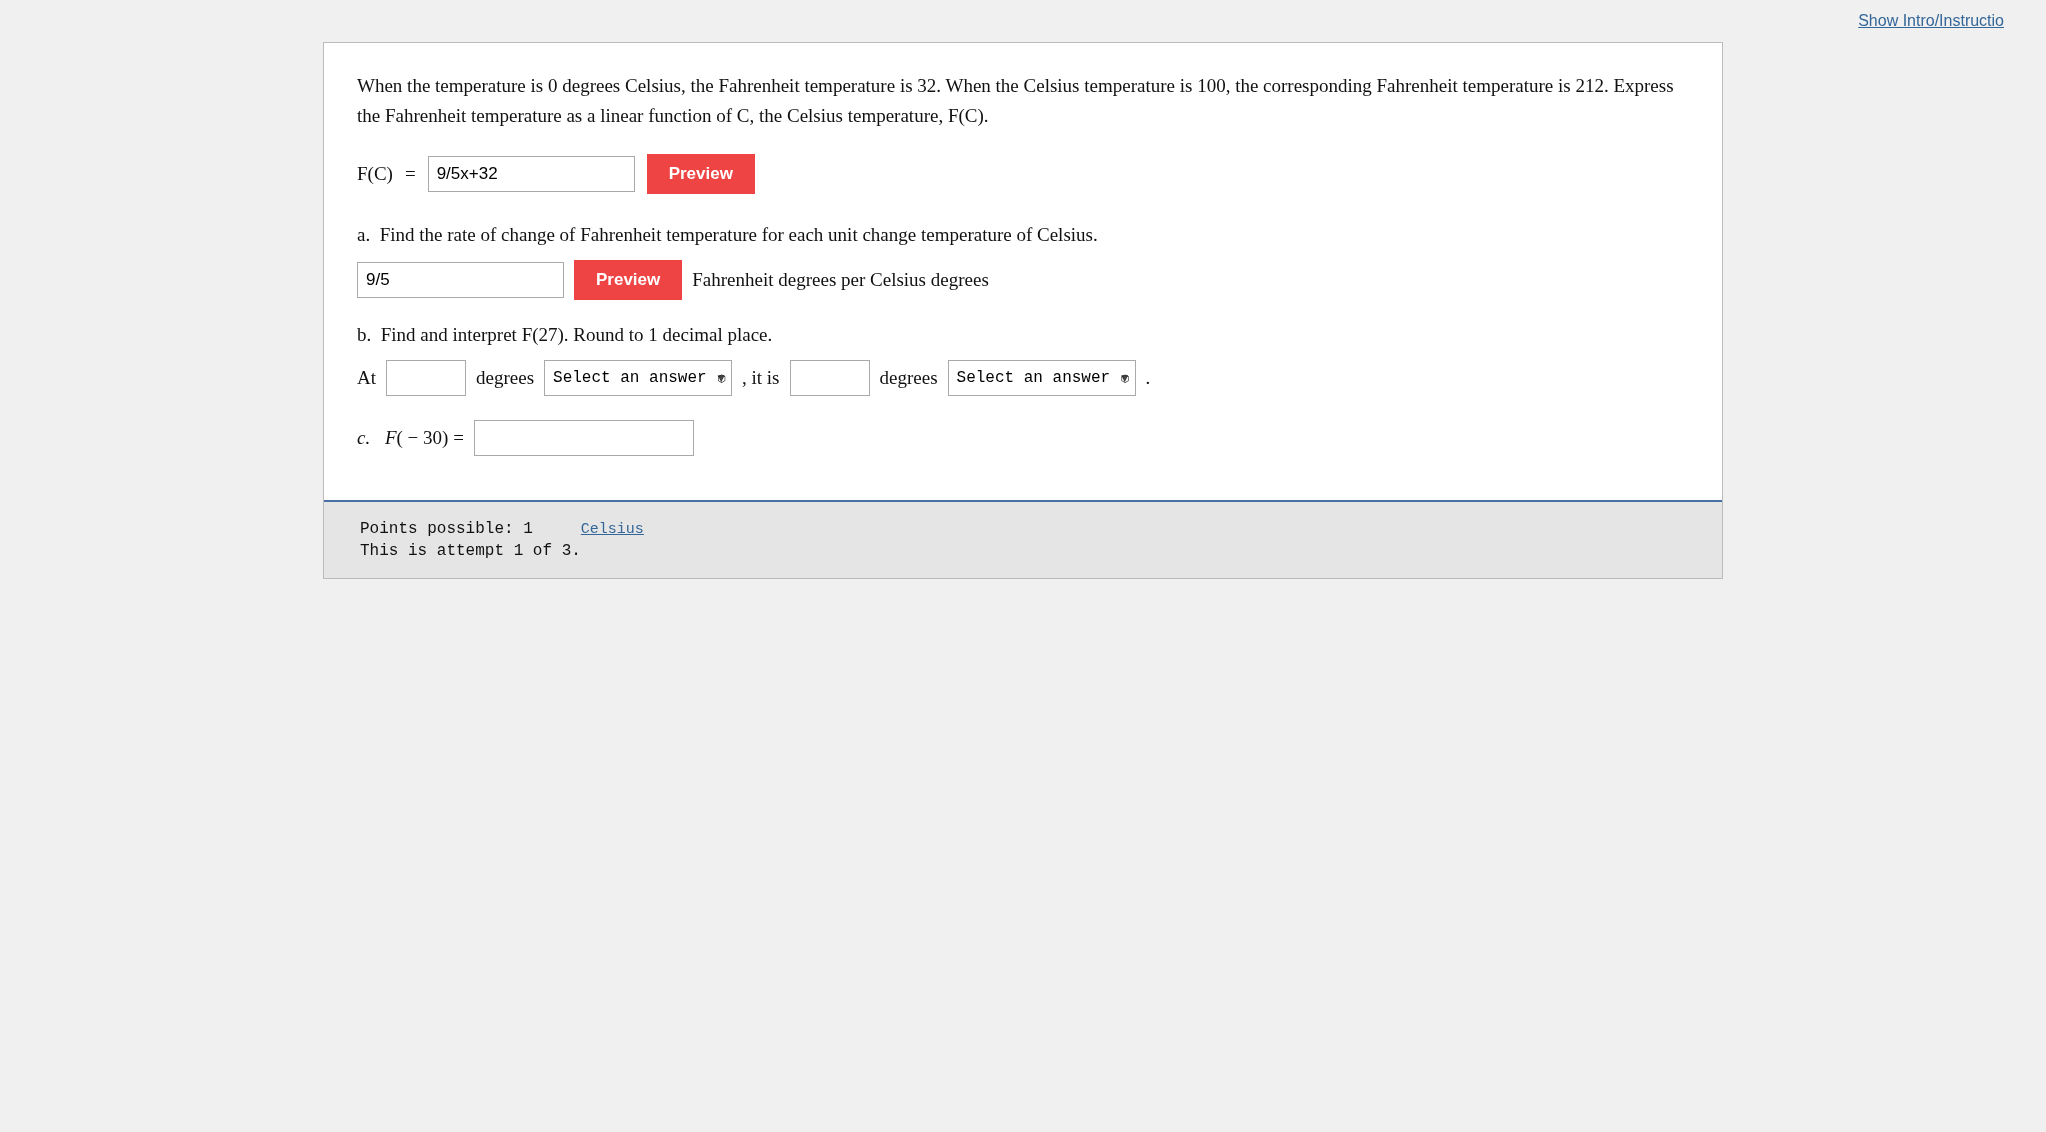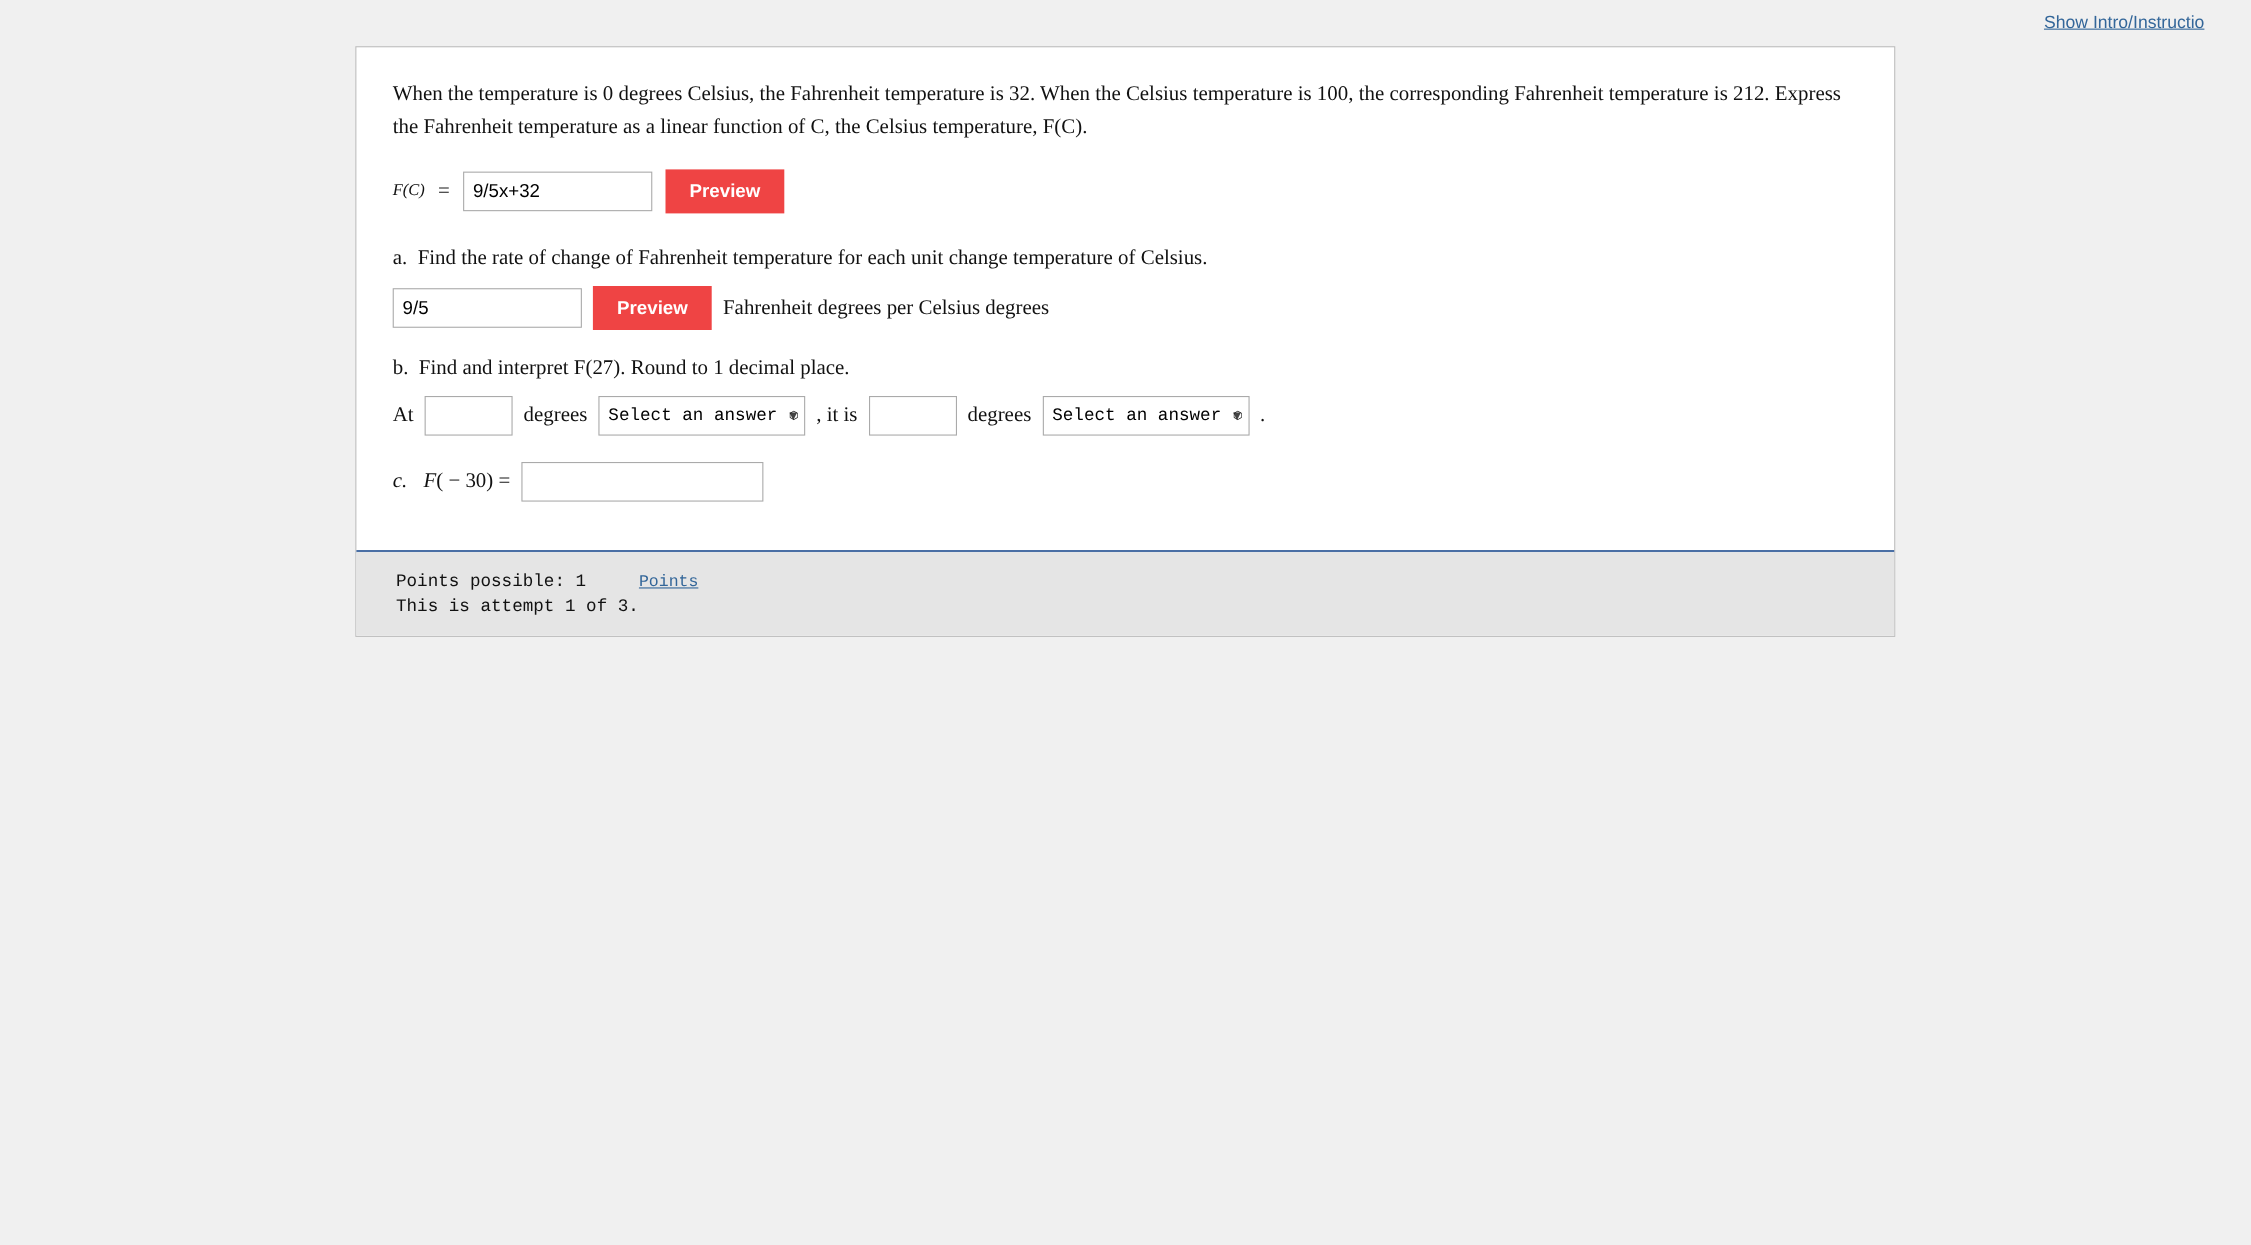--- a/index.html
+++ b/index.html
@@ -48,35 +48,34 @@
     }
 
     .formula-row {
       display: flex;
       align-items: center;
       gap: 12px;
       margin-bottom: 30px;
     }
 
     .formula-label {
-      font-style: italic;
-      font-size: 15px;
+      font-size: 19px;
       white-space: nowrap;
     }
 
     .equals-sign {
       font-size: 19px;
     }
 
     .text-input {
       border: 1px solid #aaa;
       padding: 5px 8px;
       font-size: 17px;
       font-family: Arial, sans-serif;
-      width: 172px;
+      width: 207px;
       height: 36px;
     }
 
     .text-input-small {
       border: 1px solid #aaa;
       padding: 5px 8px;
       font-size: 17px;
       font-family: Arial, sans-serif;
       width: 80px;
       height: 36px;
@@ -282,19 +281,19 @@
         </div>
 
       </div>
 
       <div class="footer-area">
         <div class="footer-left">
           <span>Points possible: 1</span>
           <span>This is attempt 1 of 3.</span>
         </div>
         <div class="footer-right">
-          <a>Points</a>
+          <a>Celsius</a>
         </div>
       </div>
 
     </div>
   </div>
 </div>
 
 </body></html>

